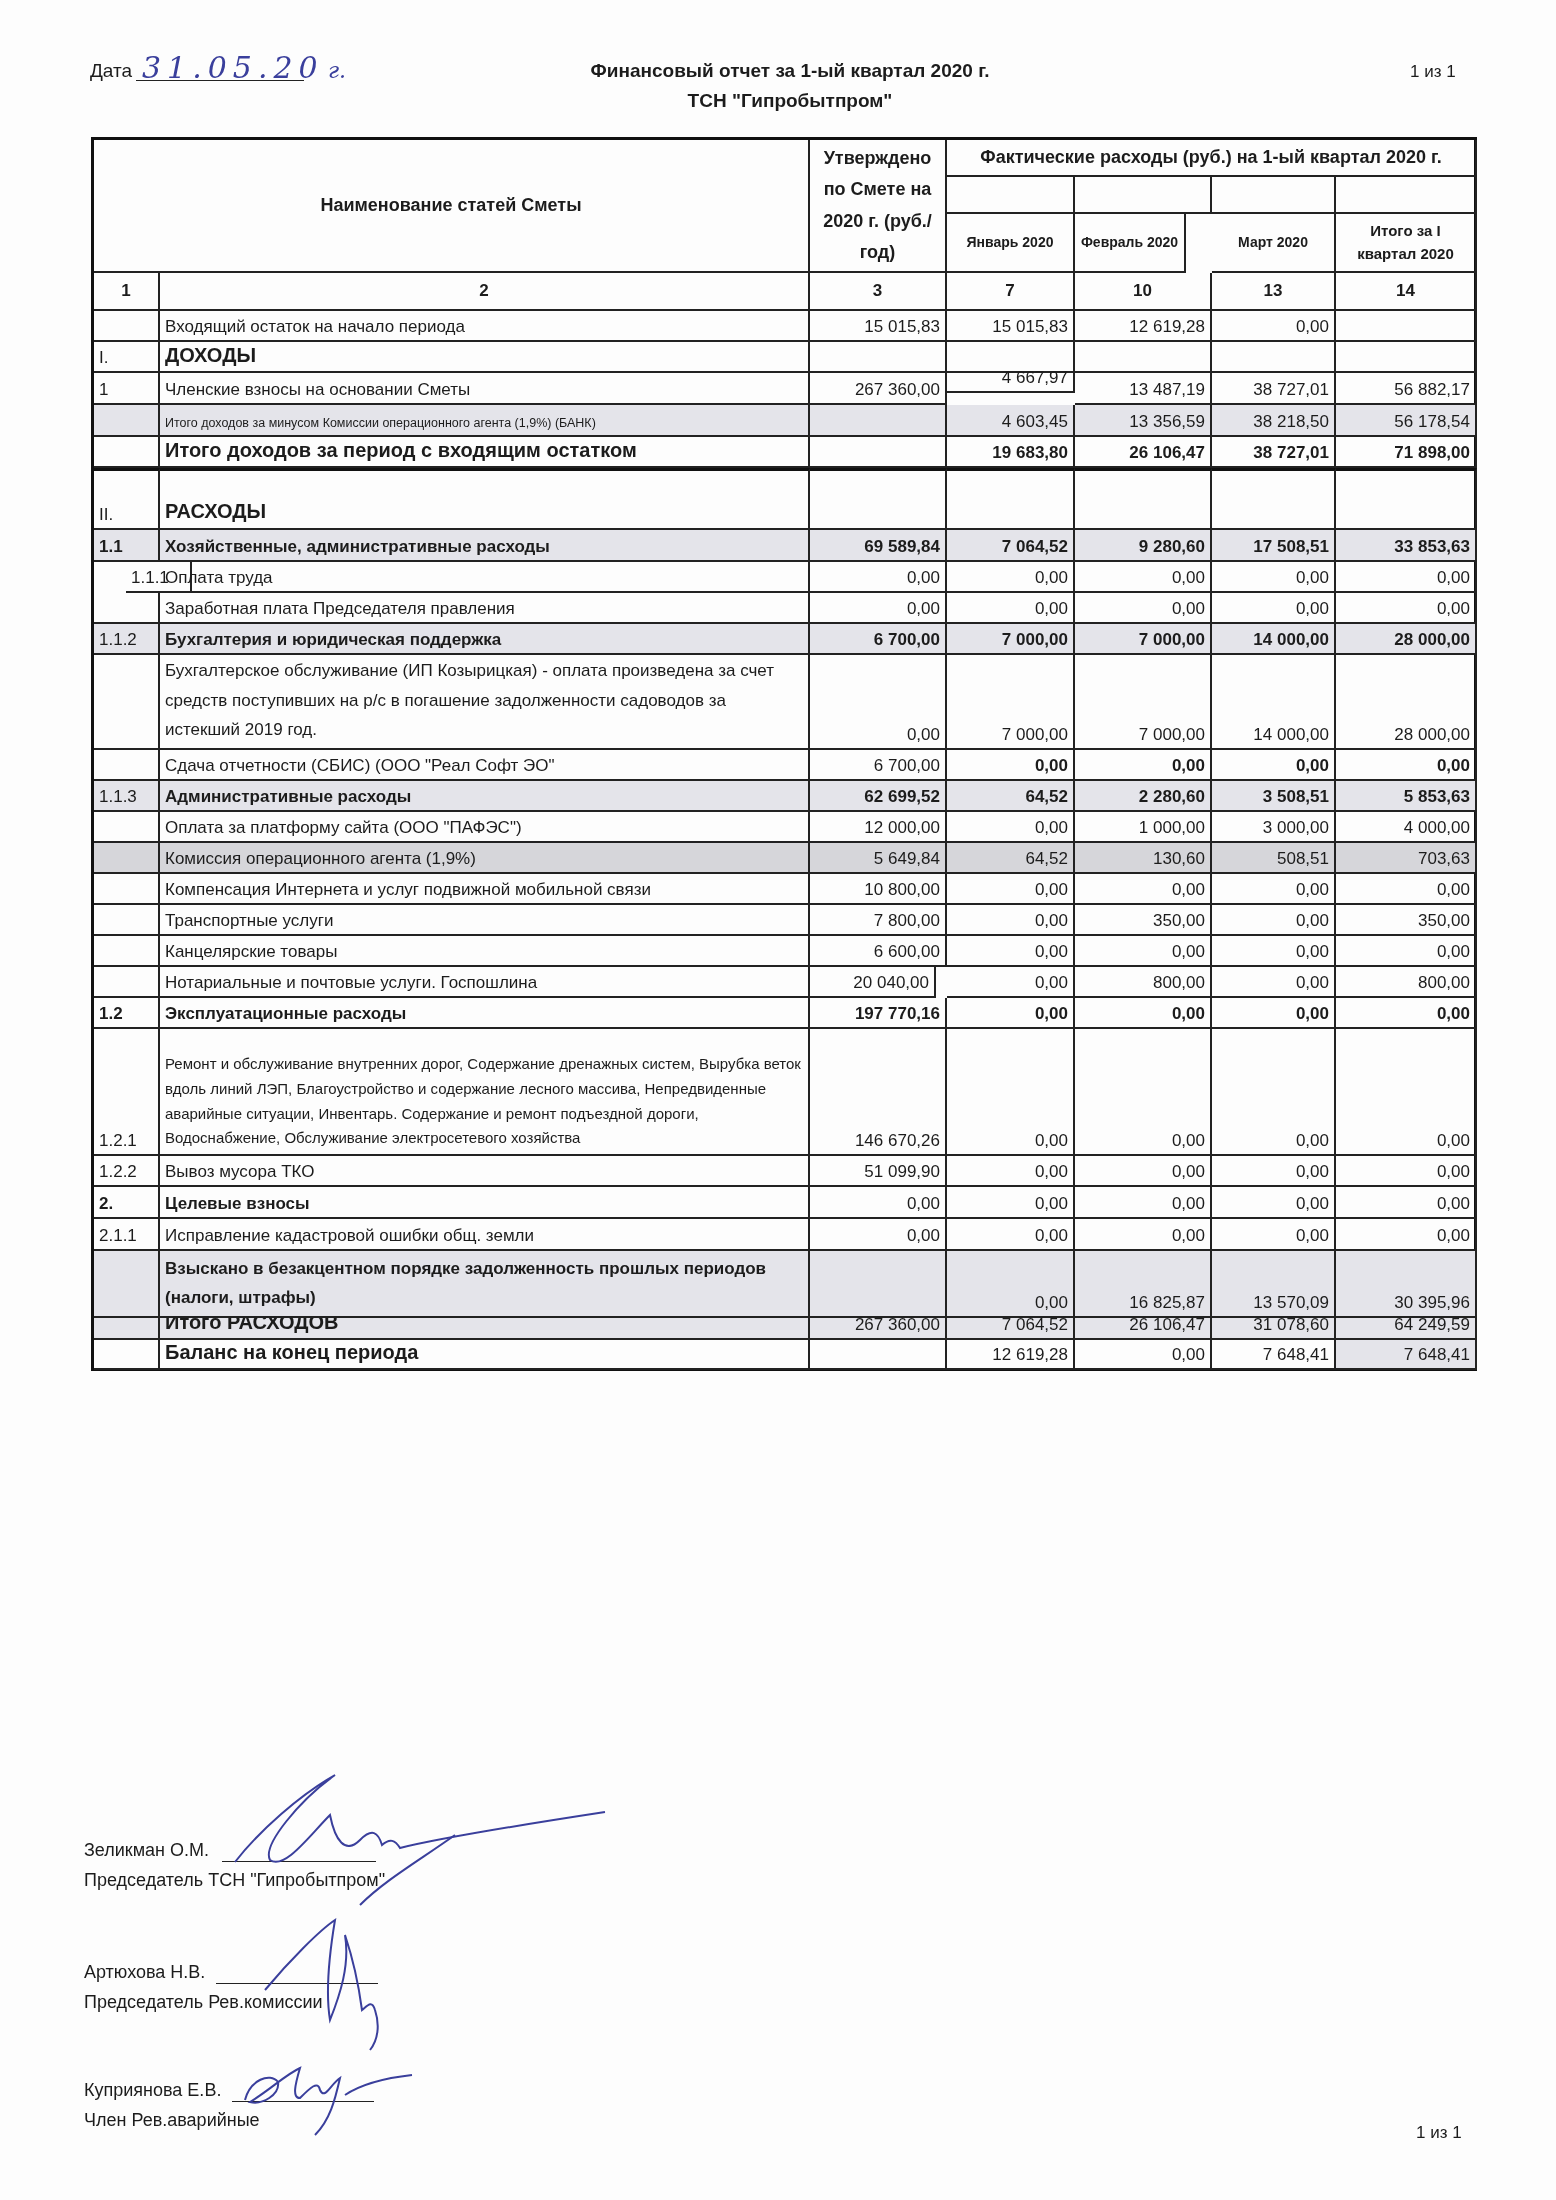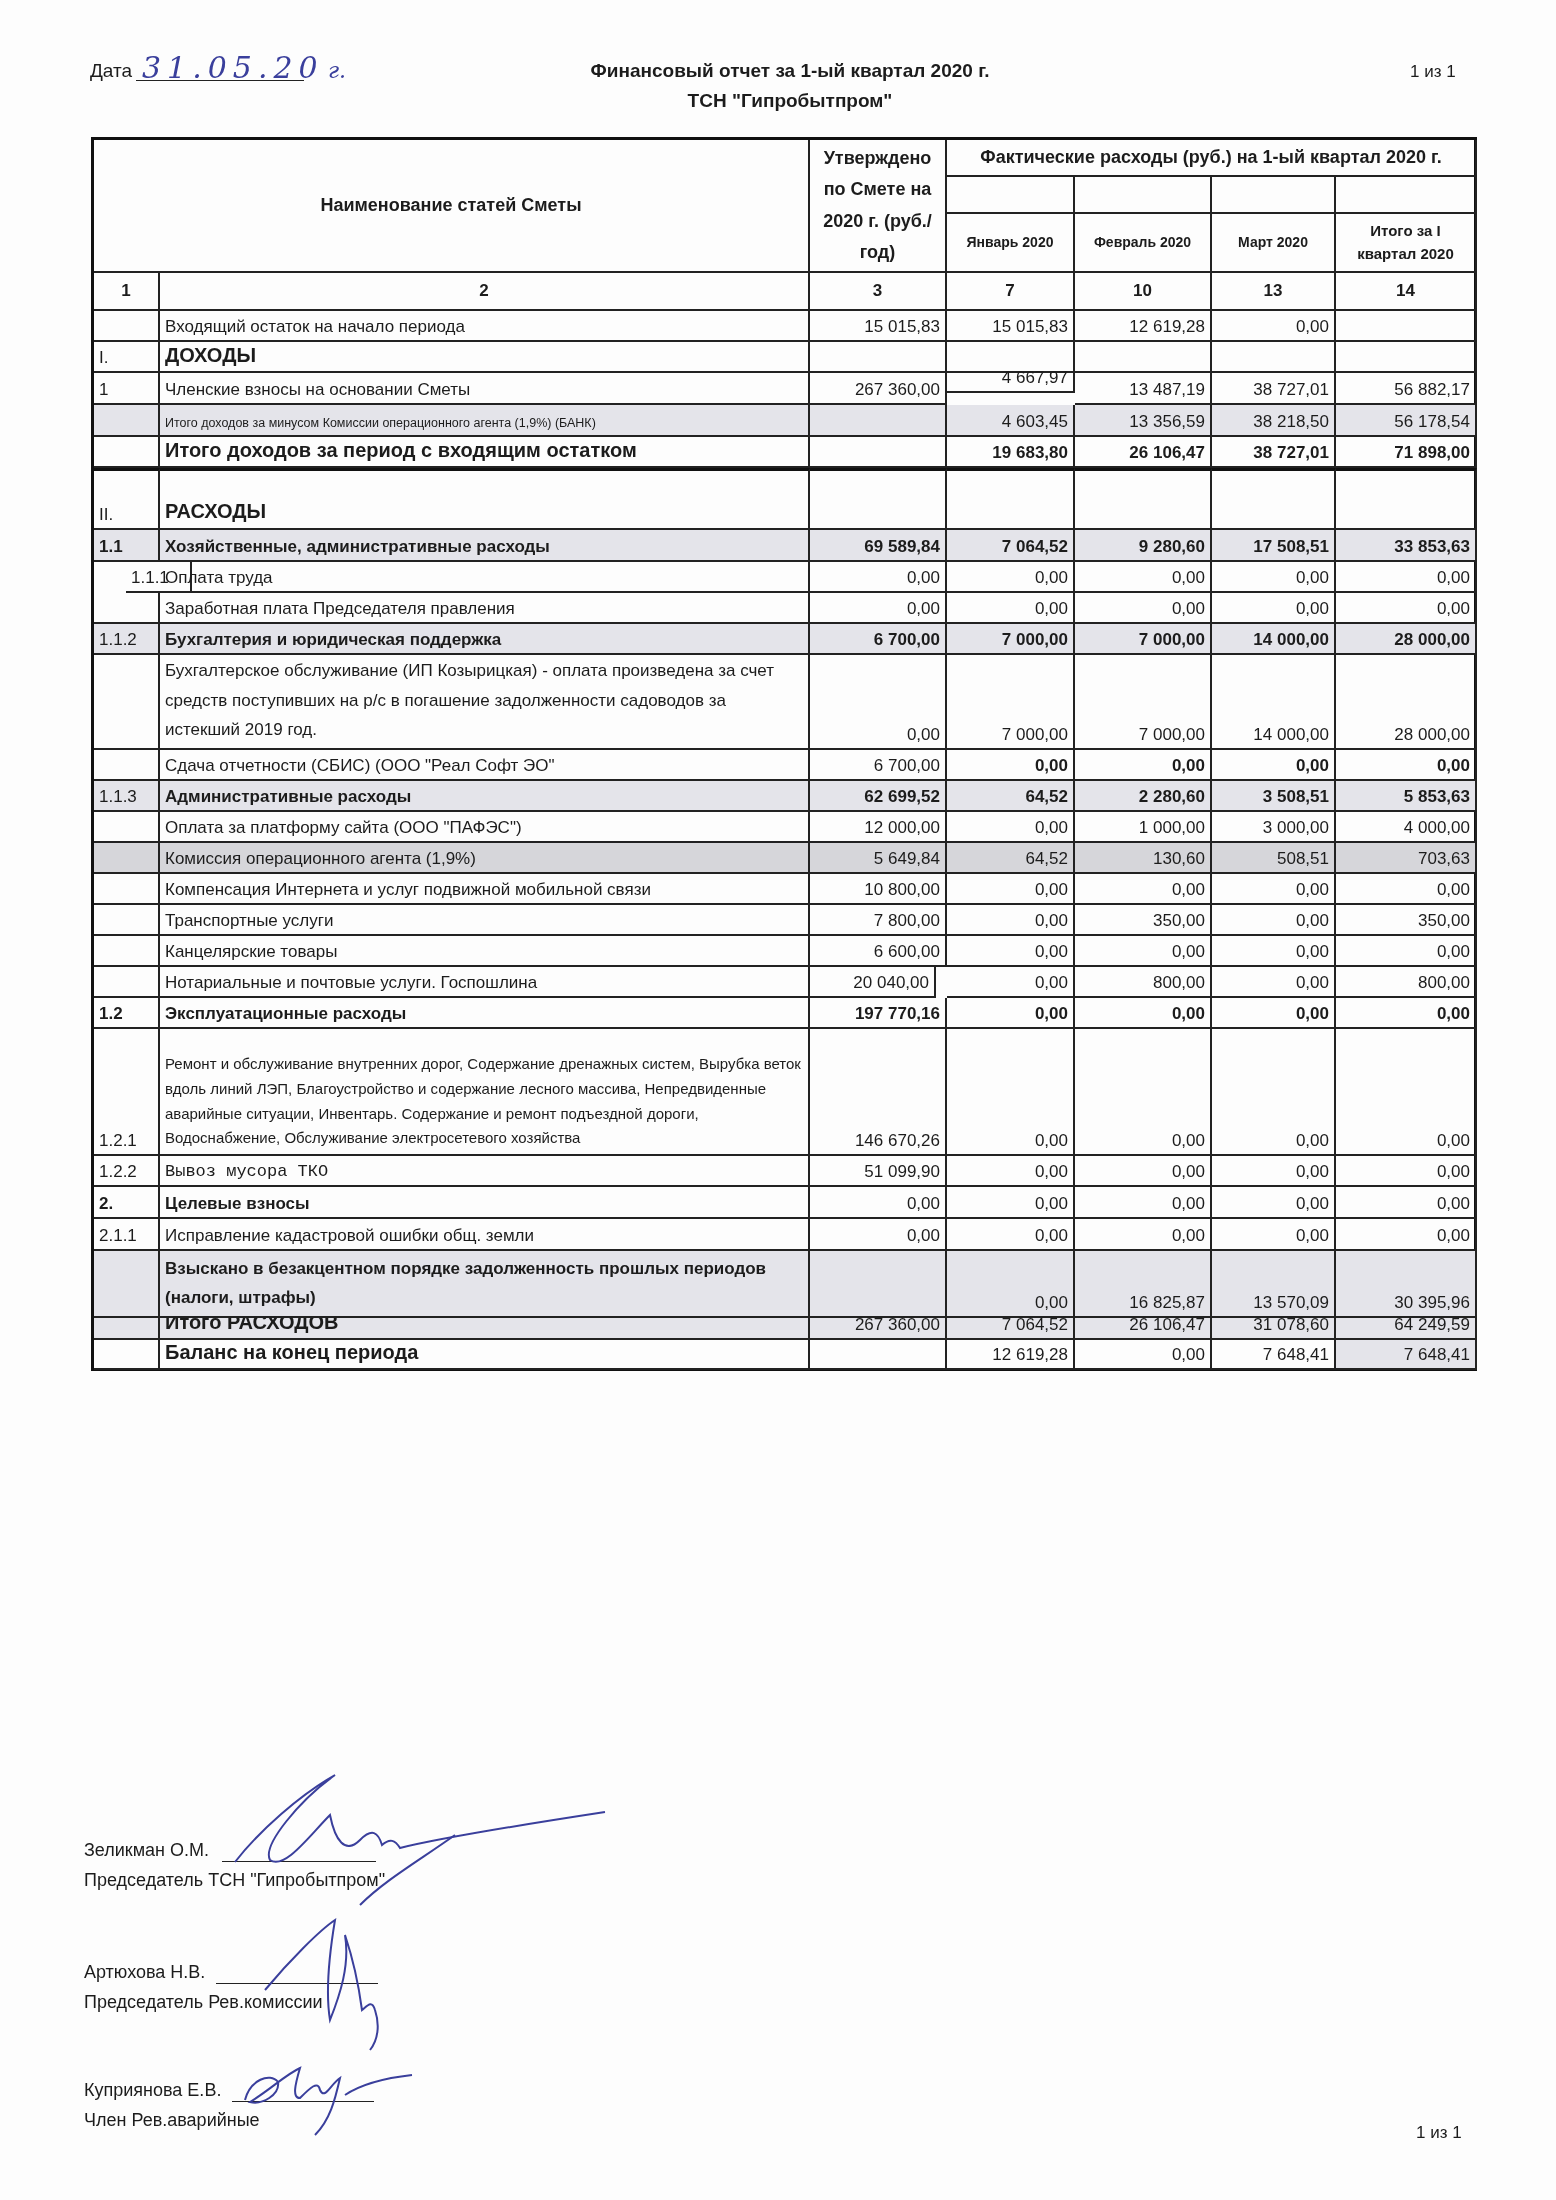--- a/index.html
+++ b/index.html
@@ -51,21 +51,21 @@
 <div class="abs tbl" id="tbl">
 
   <div class="cell center hdr" style="left:0;top:0;width:716px;height:133px;">Наименование статей Сметы</div>
   <div class="cell center hdr" style="left:716px;top:0;width:137px;height:133px;line-height:1.75;">Утверждено по Смете на 2020 г. (руб./год)</div>
   <div class="cell center hdr" style="left:853px;top:0;width:530px;height:37px;">Фактические расходы (руб.) на 1-ый квартал 2020 г.</div>
   <div class="cell" style="left:853px;top:37px;width:128px;height:37px;"></div>
   <div class="cell" style="left:981px;top:37px;width:137px;height:37px;"></div>
   <div class="cell" style="left:1118px;top:37px;width:124px;height:37px;"></div>
   <div class="cell" style="left:1242px;top:37px;width:141px;height:37px;"></div>
   <div class="cell center hdr-sm" style="left:853px;top:74px;width:128px;height:59px;">Январь 2020</div>
-  <div class="cell center hdr-sm" style="left:981px;top:74px;width:137px;height:59px;">Февраль 2020</div>
+  <div class="cell center hdr-sm" style="left:981px;top:74px;width:111px;height:59px;">Февраль 2020</div>
   <div class="cell center hdr-sm" style="left:1118px;top:74px;width:124px;height:59px;">Март 2020</div>
   <div class="cell center hdr-sm" style="left:1242px;top:74px;width:141px;height:59px;font-size:15px;line-height:1.5;">Итого за I квартал 2020</div>
 
   <div class="cell center bold" style="left:0;top:133px;width:66px;height:38px;">1</div>
   <div class="cell center bold" style="left:66px;top:133px;width:650px;height:38px;">2</div>
   <div class="cell center bold" style="left:716px;top:133px;width:137px;height:38px;">3</div>
   <div class="cell center bold" style="left:853px;top:133px;width:128px;height:38px;">7</div>
   <div class="cell center bold" style="left:981px;top:133px;width:137px;height:38px;">10</div>
   <div class="cell center bold" style="left:1118px;top:133px;width:124px;height:38px;">13</div>
   <div class="cell center bold" style="left:1242px;top:133px;width:141px;height:38px;">14</div>
@@ -255,21 +255,21 @@
         <div class="cell" style="left: 0px; top: 889px; width: 66px; height: 127px;">1.2.1</div>
         <div class="cell multi " style="left: 66px; top: 889px; width: 650px; height: 127px; font-size: 15px; line-height: 1.65;">Ремонт и обслуживание внутренних дорог, Содержание дренажных систем, Вырубка веток вдоль линий ЛЭП, Благоустройство и содержание лесного массива, Непредвиденные аварийные ситуации, Инвентарь. Содержание и ремонт подъездной дороги, Водоснабжение, Обслуживание электросетевого хозяйства</div>
         <div class="cell num" style="left: 716px; top: 889px; width: 137px; height: 127px;">146 670,26</div>
         <div class="cell num" style="left: 853px; top: 889px; width: 128px; height: 127px;">0,00</div>
         <div class="cell num" style="left: 981px; top: 889px; width: 137px; height: 127px;">0,00</div>
         <div class="cell num" style="left: 1118px; top: 889px; width: 124px; height: 127px;">0,00</div>
         <div class="cell num" style="left: 1242px; top: 889px; width: 141px; height: 127px;">0,00</div>
       </div>
       <div>
         <div class="cell" style="left: 0px; top: 1016px; width: 66px; height: 31px;">1.2.2</div>
-        <div class="cell" style="left: 66px; top: 1016px; width: 650px; height: 31px; font-family: Liberation Mono, monospace;">Вывоз мусора ТКО</div>
+        <div class="cell" style="left: 66px; top: 1016px; width: 650px; height: 31px;">Вывоз мусора ТКО</div>
         <div class="cell num" style="left: 716px; top: 1016px; width: 137px; height: 31px;">51 099,90</div>
         <div class="cell num" style="left: 853px; top: 1016px; width: 128px; height: 31px;">0,00</div>
         <div class="cell num" style="left: 981px; top: 1016px; width: 137px; height: 31px;">0,00</div>
         <div class="cell num" style="left: 1118px; top: 1016px; width: 124px; height: 31px;">0,00</div>
         <div class="cell num" style="left: 1242px; top: 1016px; width: 141px; height: 31px;">0,00</div>
       </div>
       <div>
         <div class="cell bold" style="left: 0px; top: 1047px; width: 66px; height: 32px;">2.</div>
         <div class="cell bold" style="left: 66px; top: 1047px; width: 650px; height: 32px;">Целевые взносы</div>
         <div class="cell num" style="left: 716px; top: 1047px; width: 137px; height: 32px;">0,00</div>

